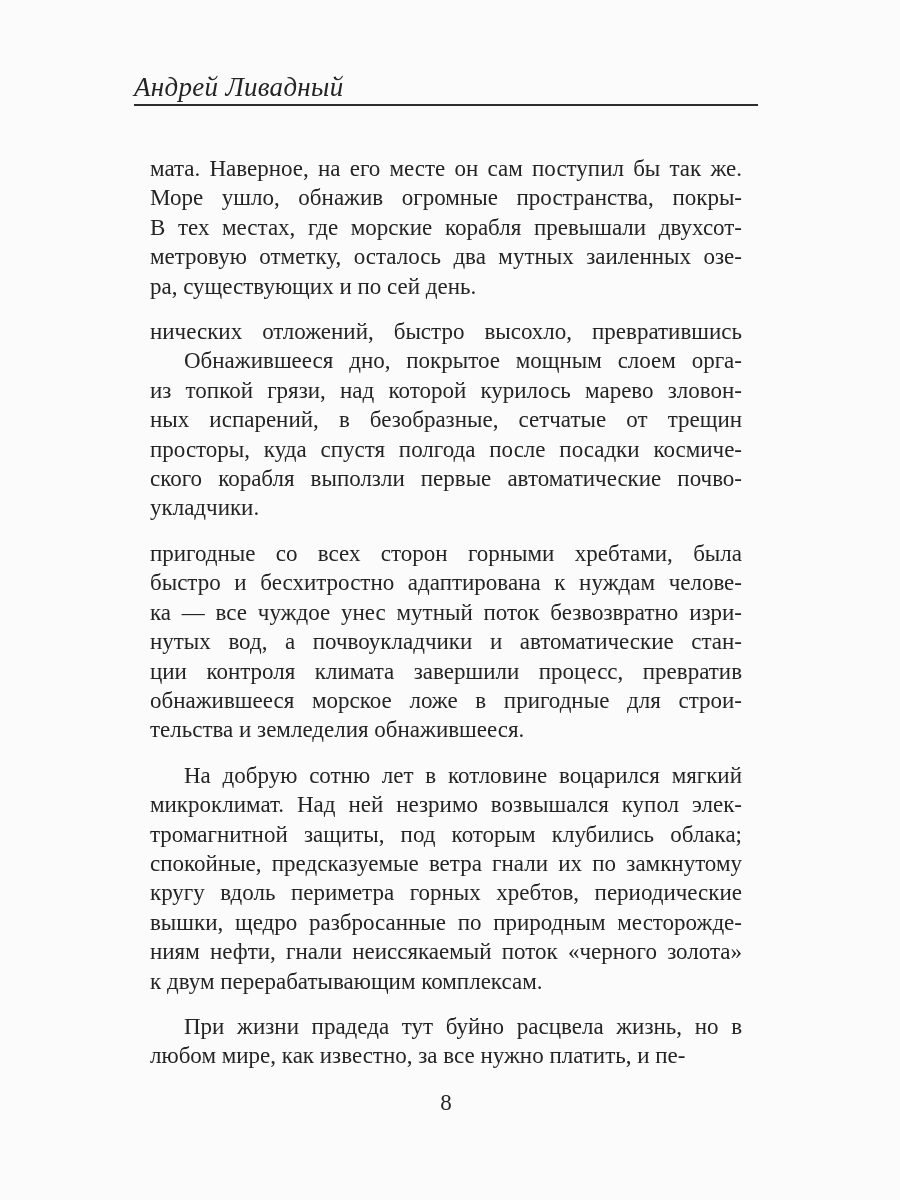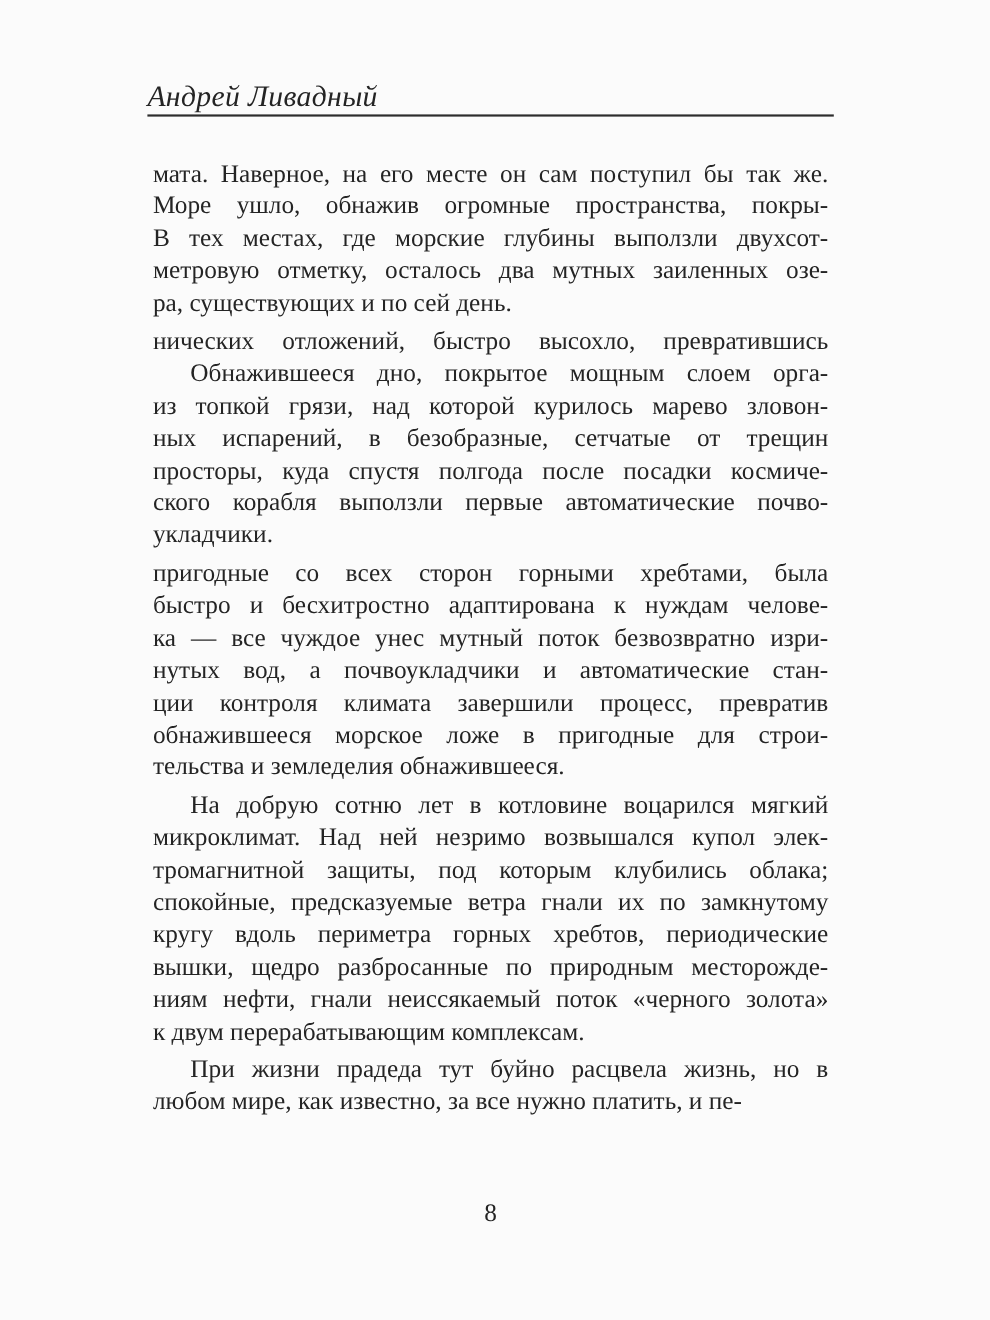--- a/index.html
+++ b/index.html
@@ -40,21 +40,21 @@
   }
   .text-block {
     position: absolute;
     left: 134px;
     top: 138px;
     width: 624px;
     font-size: 23px;
     line-height: 29.4px;
   }
   .para {
-    margin: 5px;
+    margin: 16px;
     padding: 0;
   }
   .line {
     text-align: justify;
     text-align-last: justify;
   }
   .line.final {
     text-align-last: left;
   }
   .line.indent {
@@ -77,21 +77,21 @@
 
   <header class="running-head">
     <span class="author">Андрей Ливадный</span>
     <div class="rule"></div>
   </header>
 
   <main class="text-block">
       <div class="para">
         <div class="line">мата. Наверное, на его месте он сам поступил бы так же.</div>
         <div class="line">Море ушло, обнажив огромные пространства, покры-</div>
-        <div class="line">В тех местах, где морские глубины выползли двухсот-</div>
+        <div class="line">В тех местах, где морские корабля превышали двухсот-</div>
         <div class="line">метровую отметку, осталось два мутных заиленных озе-</div>
         <div class="line final">ра, существующих и по сей день.</div>
       </div>
       <div class="para">
         <div class="line">нических отложений, быстро высохло, превратившись</div>
         <div class="line indent">Обнажившееся дно, покрытое мощным слоем орга-</div>
         <div class="line">из топкой грязи, над которой курилось марево зловон-</div>
         <div class="line">ных испарений, в безобразные, сетчатые от трещин</div>
         <div class="line">просторы, куда спустя полгода после посадки космиче-</div>
         <div class="line">ского корабля выползли первые автоматические почво-</div>

